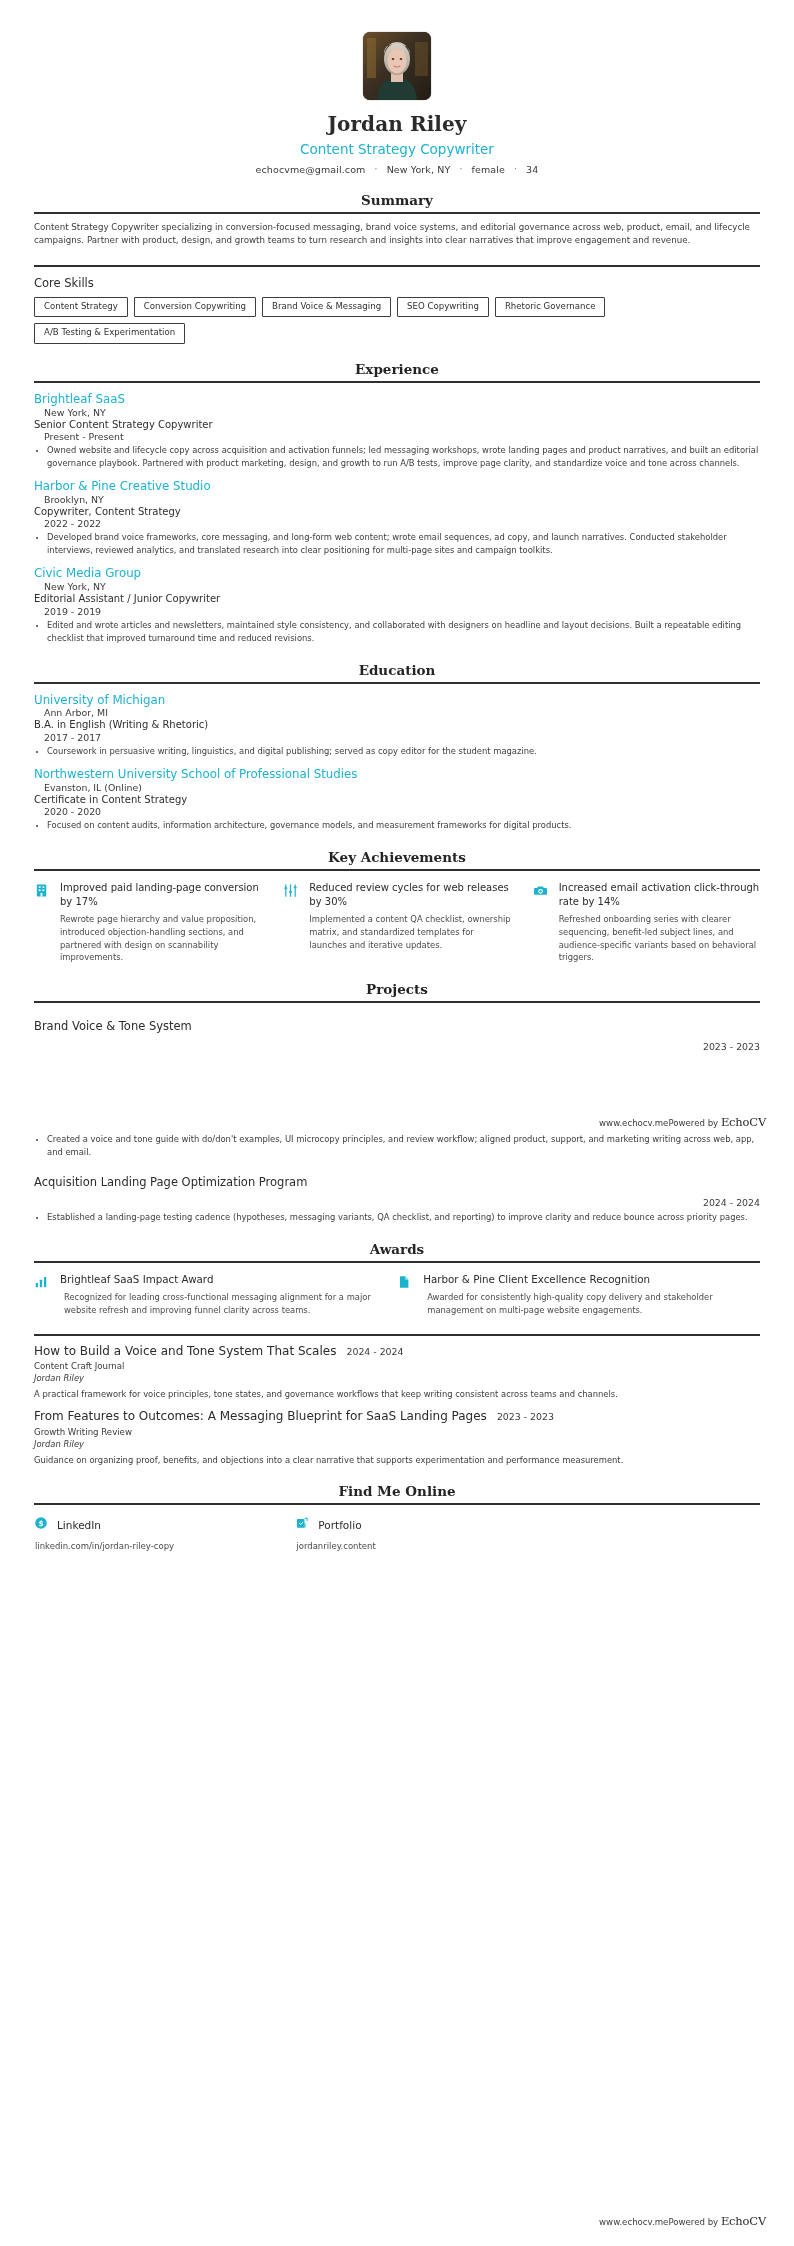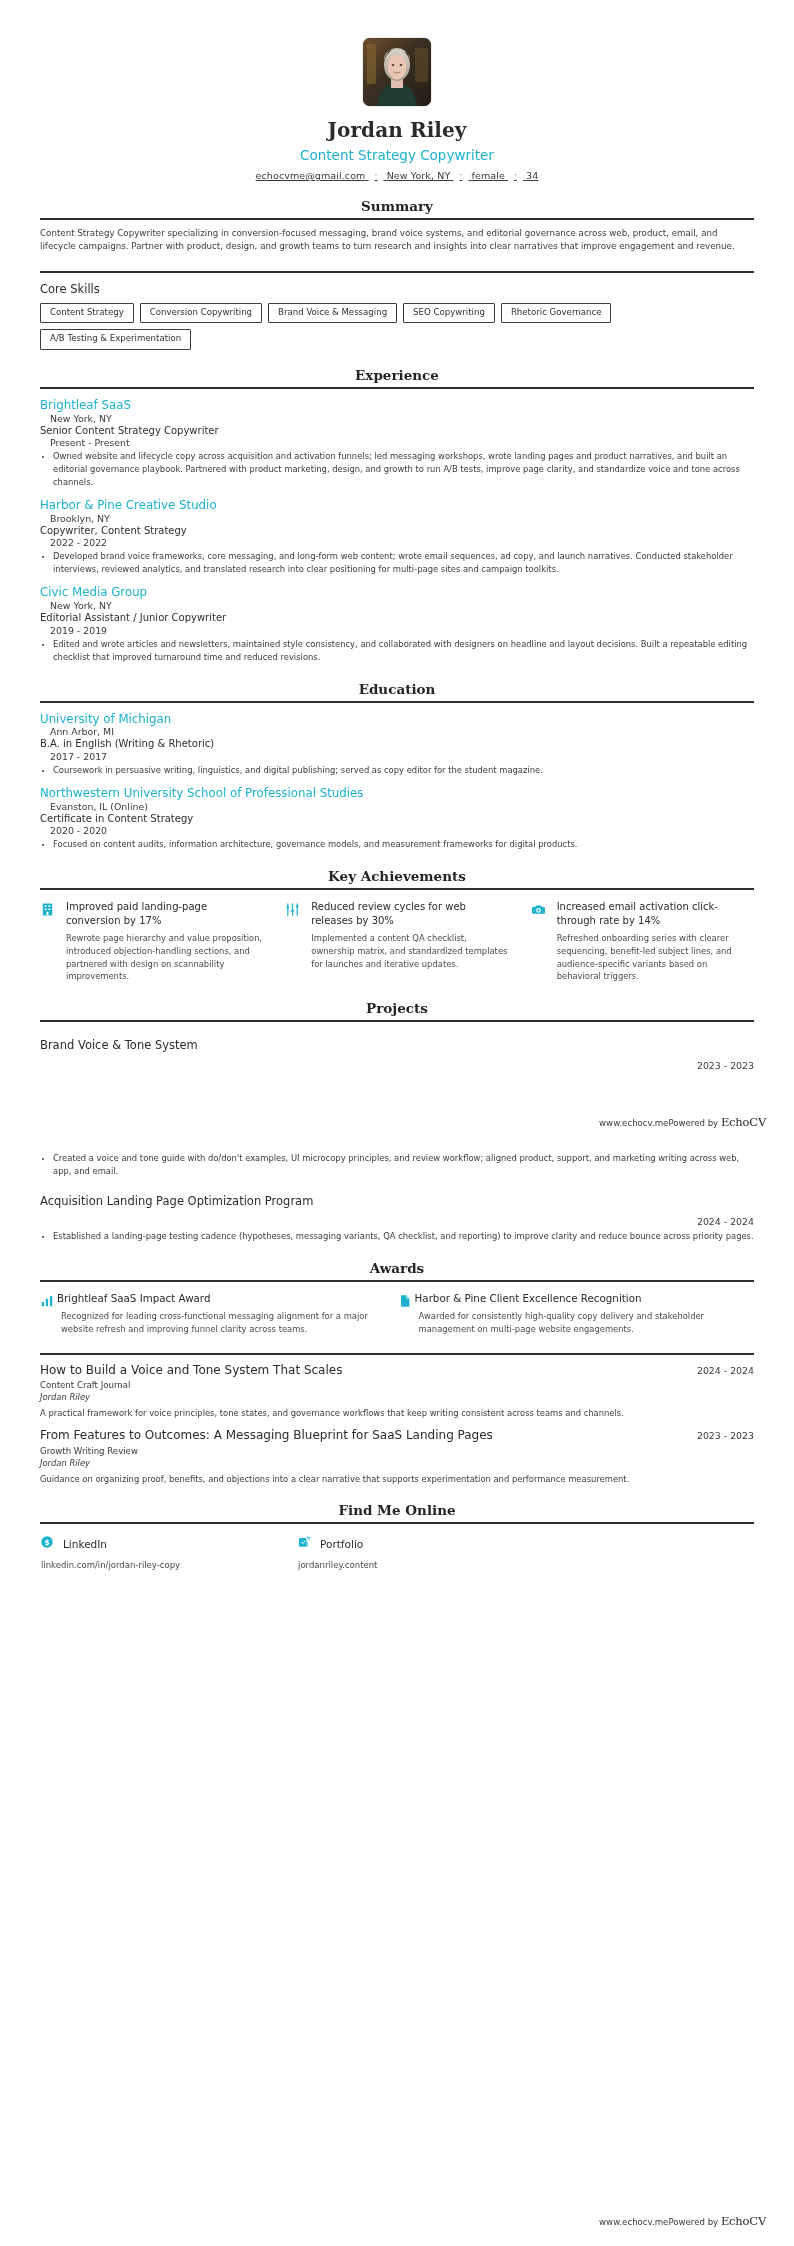--- a/index.html
+++ b/index.html
@@ -9,21 +9,21 @@
     background: #ffffff;
     font-family: "DejaVu Sans", "Liberation Sans", sans-serif;
     color: #2f2f2f;
     -webkit-font-smoothing: antialiased;
   }
   .page {
     position: relative;
     width: 794px;
     min-height: 2246px;
     background: #fff;
-    padding: 12px;
+    padding: 6px;
   }
   .inner { padding: 0 28px; }
 
   
   .header { text-align: center; padding-top: 26px; }
   .avatar {
     width: 68px; height: 68px; margin: 0 auto;
     border-radius: 7px;
     overflow: hidden;
     display: block;
@@ -43,21 +43,20 @@
     font-size: 13.5px;
     color: #1cb3cf;
     margin-top: 5px;
     font-weight: 400;
   }
   .contact-line {
     margin-top: 7px;
     font-size: 9.5px;
     color: #3a3a3a;
     letter-spacing: .1px;
-    text-decoration: underline;
   }
   .contact-line .sep { color:#7b7b7b; margin: 0 6px; font-size: 9px; vertical-align: 1px;}
 
   
   .section { margin-top: 17px; }
   .section-title {
     text-align: center;
     font-family: "DejaVu Serif", "Liberation Serif", serif;
     font-weight: 700;
     font-size: 13.5px;
@@ -102,37 +101,37 @@
   .entry-org { font-size: 11.8px; color: #1cb3cf; line-height: 1.25; }
   .entry-loc { font-size: 9.4px; color: #3a3a3a; white-space: nowrap; padding-left: 10px; }
   .entry-role { font-size: 10px; color: #2e2e2e; line-height: 1.35; }
   .entry-dates { font-size: 9.4px; color: #3a3a3a; white-space: nowrap; padding-left: 10px; }
   .entry .bullets { margin-top: 2px; }
 
   
   .grid3 { display: flex; gap: 22px; margin-top: 10px; }
   .grid3 > .cell { flex: 1 1 0; display: flex; gap: 9px; }
   .grid2 { display: flex; gap: 22px; margin-top: 10px; }
-  .grid2 > .cell { flex: 0 1 47%; display: flex; }
+  .grid2 > .cell { flex: 0 1 47%; display: flex; gap: 9px; }
   .cell-icon { flex: 0 0 17px; padding-top: 2px; }
   .cell-icon svg { display:block; }
   .cell-body { flex: 1 1 auto; }
   .cell-title { font-size: 10px; line-height: 1.35; color: #2b2b2b; }
   .cell-desc { font-size: 8.4px; line-height: 1.52; color: #4a4a4a; margin-top: 5px; }
   .award-title { font-size: 10.3px; line-height: 1.35; color: #2b2b2b; }
   .award-desc { font-size: 8.4px; line-height: 1.52; color: #4a4a4a; margin-top: 4px; padding-left: 4px;}
 
   
   .project { margin-top: 16px; }
   .project-name { font-size: 11.5px; color: #2b2b2b; }
   .project-dates { font-size: 9.4px; color: #3a3a3a; text-align: right; margin-top: 8px; }
 
   
   .pub { margin-top: 8px; }
-  .pub-head { display: flex; justify-content: space-between; align-items: baseline; }
+  .pub-head { display: flex; justify-content: flex-start; align-items: baseline; }
   .pub-title { font-size: 12px; color: #2b2b2b; line-height: 1.3; }
   .pub-dates { font-size: 9.4px; color: #3a3a3a; white-space: nowrap; padding-left: 10px; }
   .pub-journal { font-size: 8.6px; color: #3a3a3a; margin-top: 2px; }
   .pub-author { font-size: 8.4px; color: #3a3a3a; font-style: italic; margin-top: 2px; }
   .pub-desc { font-size: 8.4px; color: #3b3b3b; margin-top: 5px; line-height: 1.5; }
 
   
   .links-row { display: flex; margin-top: 10px; }
   .link-cell { flex: 0 0 36%; }
   .link-head { display: flex; align-items: center; gap: 9px; }

